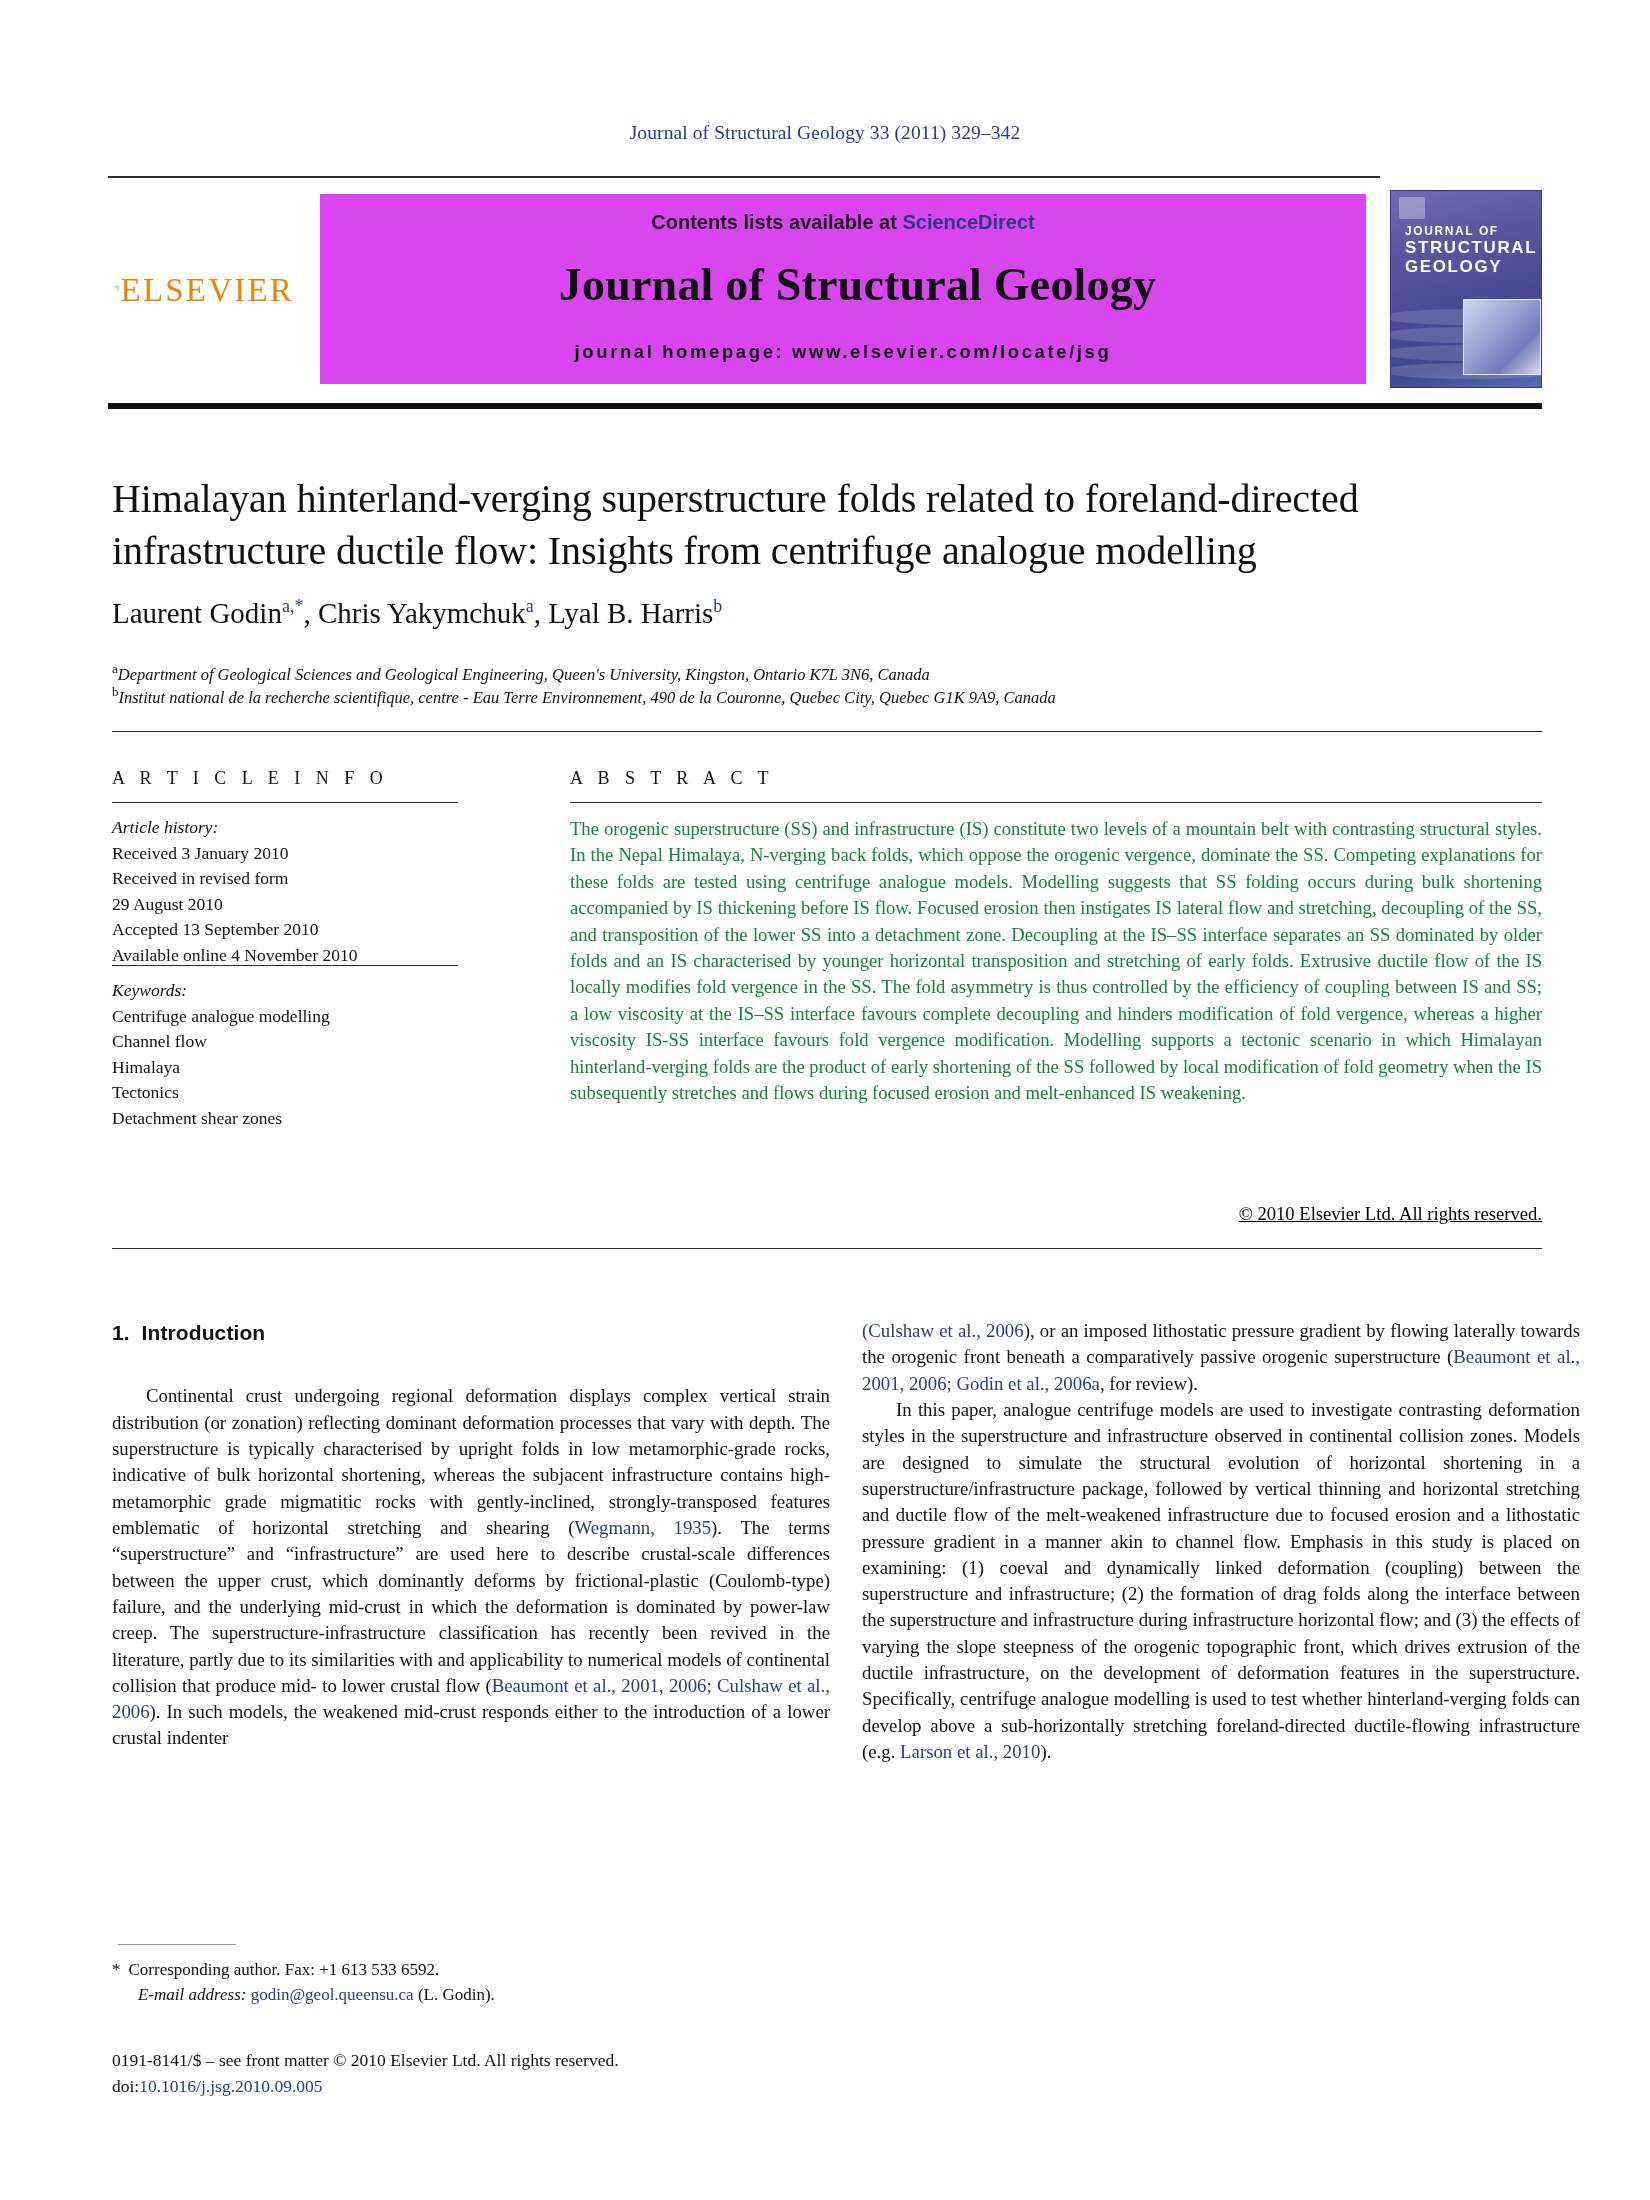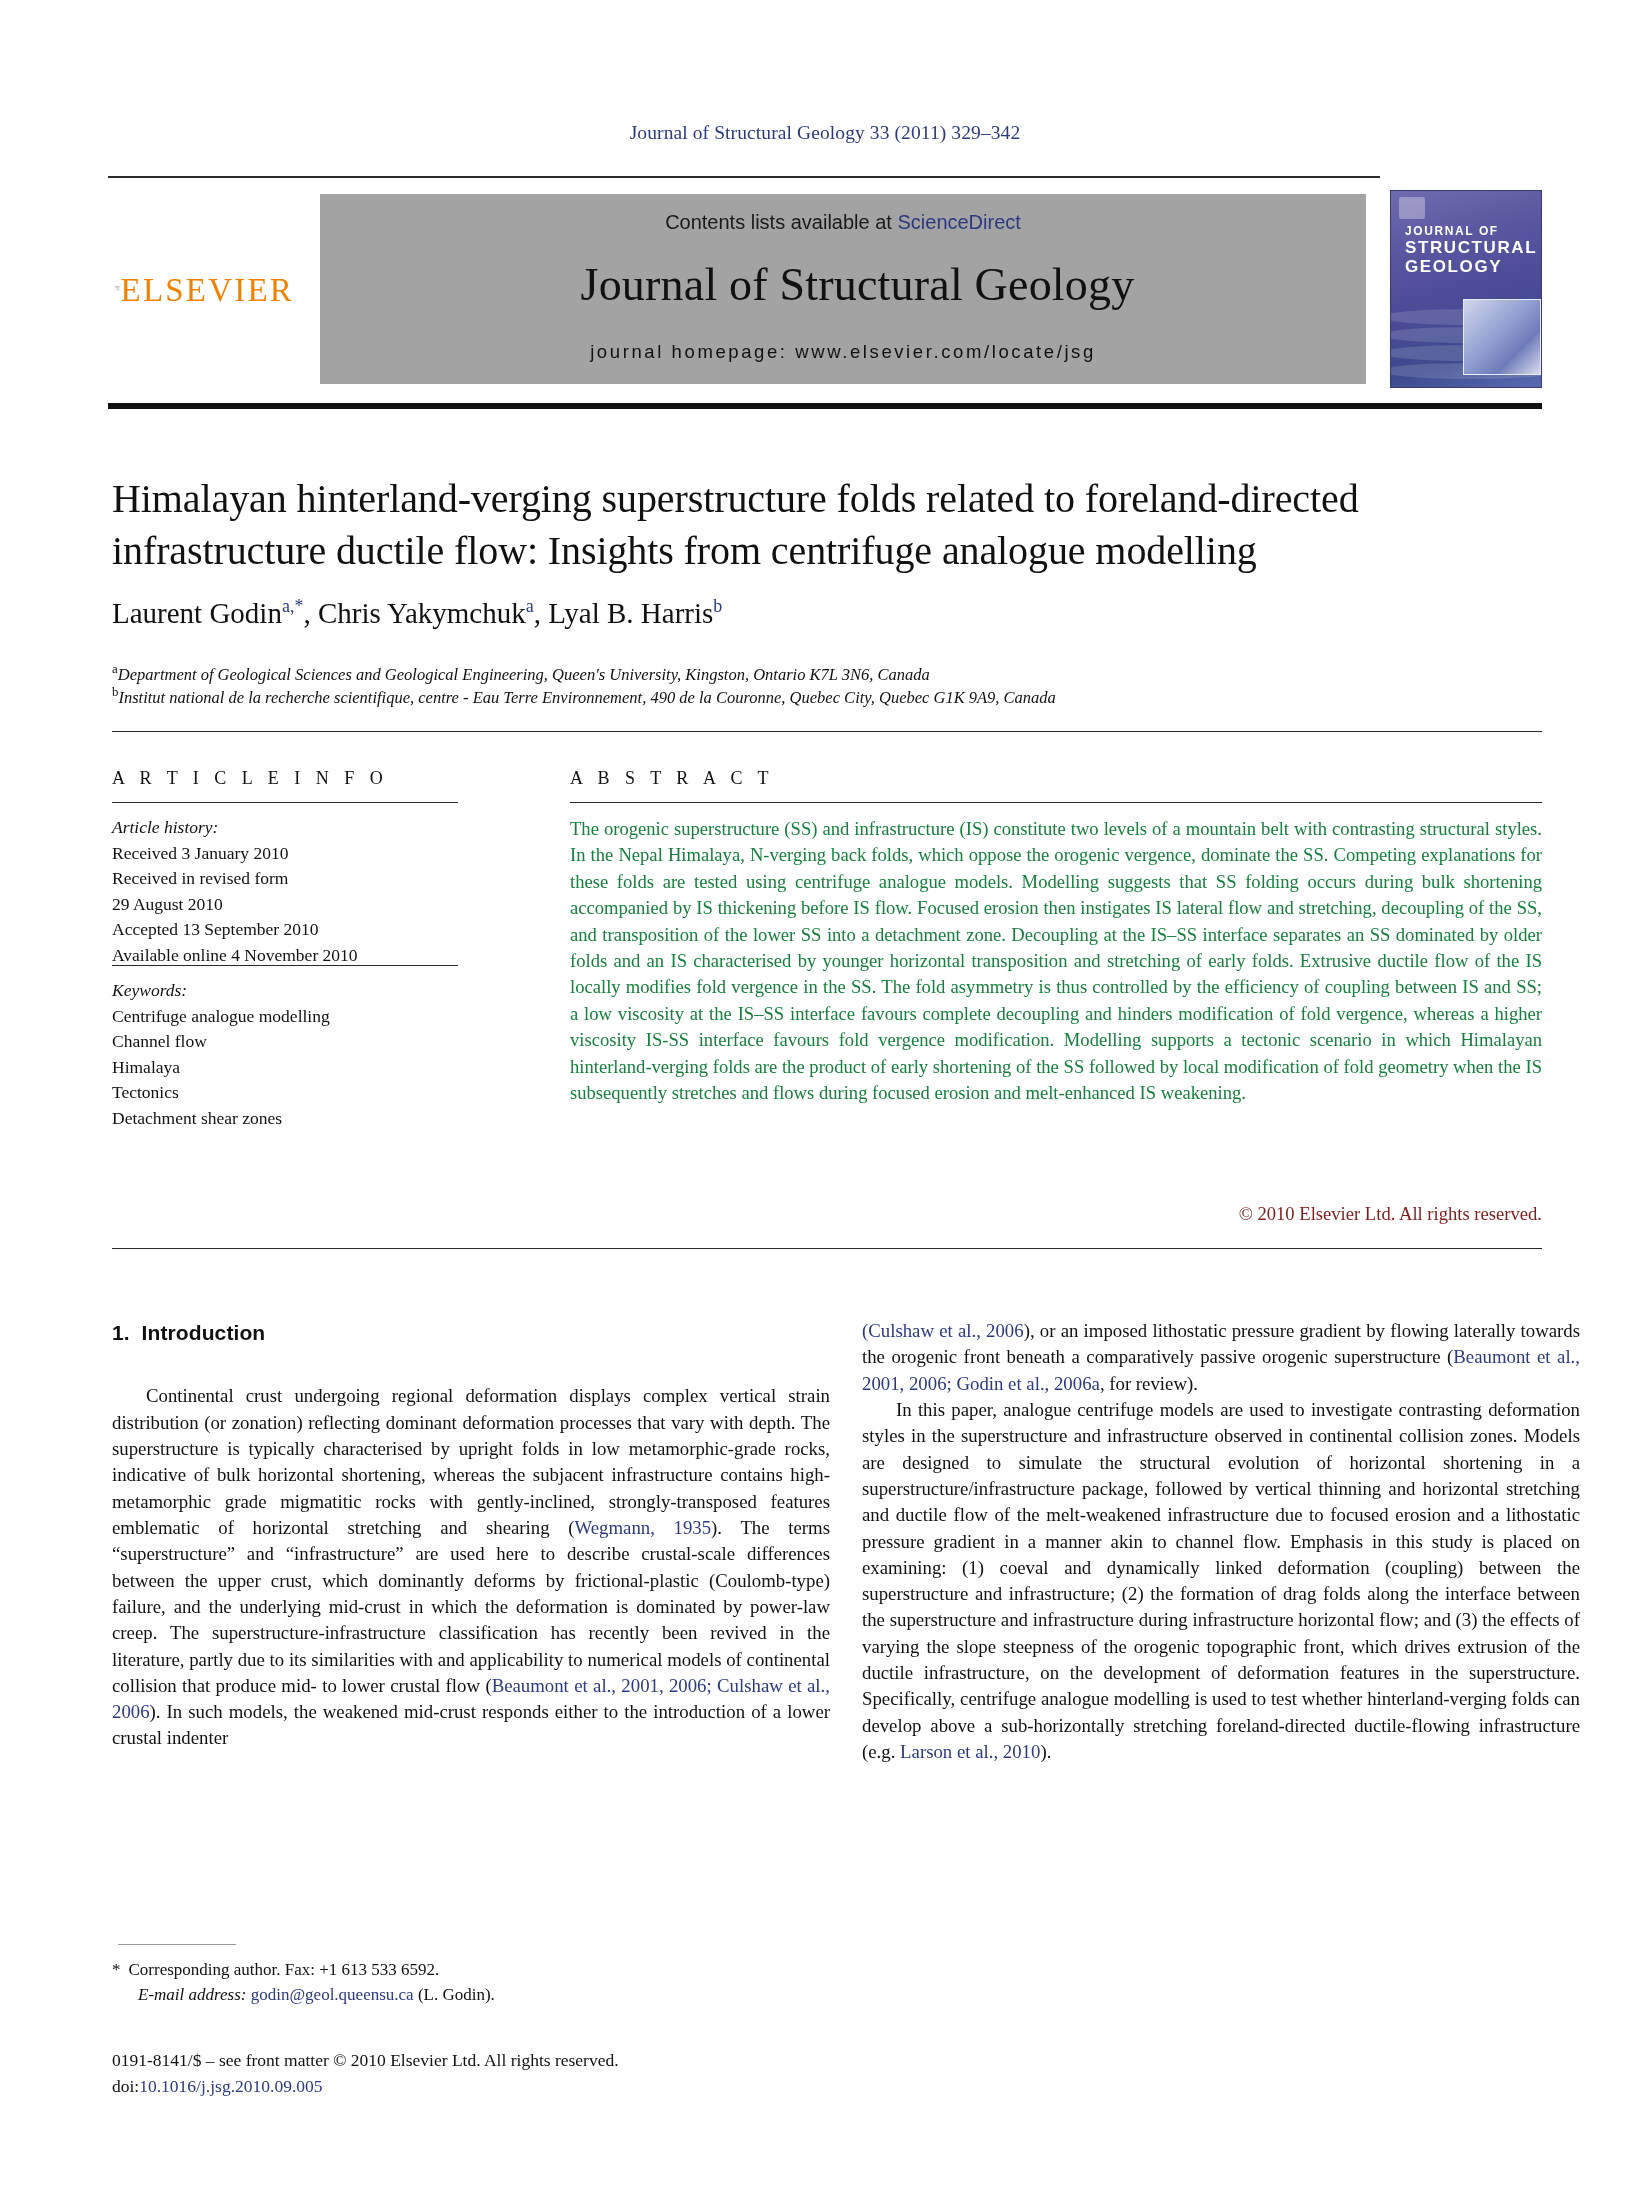--- a/index.html
+++ b/index.html
@@ -80,22 +80,23 @@
     line-height: 1;
     margin-top: 4px;
     white-space: nowrap;
   }
   .banner {
     position: absolute;
     top: 18px;
     left: 212px;
     width: 1046px;
     height: 190px;
-    background: #a3a3a3;
+    background: #d946ef;
     text-align: center;
+    font-weight: bold;
   }
   .banner-contents {
     margin-top: 17px;
     font-family: "Liberation Sans", sans-serif;
     font-size: 20px;
     color: #1a1a1a;
   }
   .banner-contents .sd {
     color: #2b3a80;
   }
@@ -254,21 +255,22 @@
     color: #15803d;
     hyphens: none;
   }
   .abs-copy {
     position: absolute;
     top: 1203px;
     left: 570px;
     width: 972px;
     text-align: right;
     font-size: 18.6px;
-    color: #7f1d1d;
+    color: #000000;
+    text-decoration: underline;
   }
 
   
   .col {
     position: absolute;
     width: 718px;
     font-size: 18.8px;
     line-height: 1.40;
     text-align: justify;
     color: #111111;

